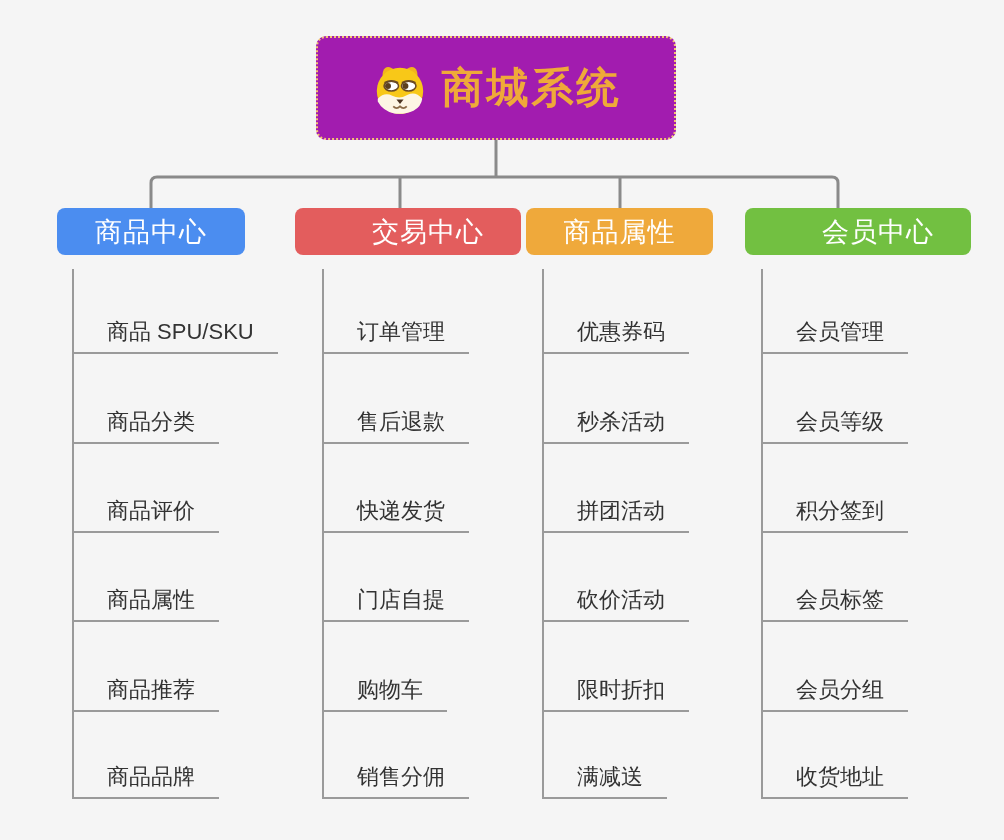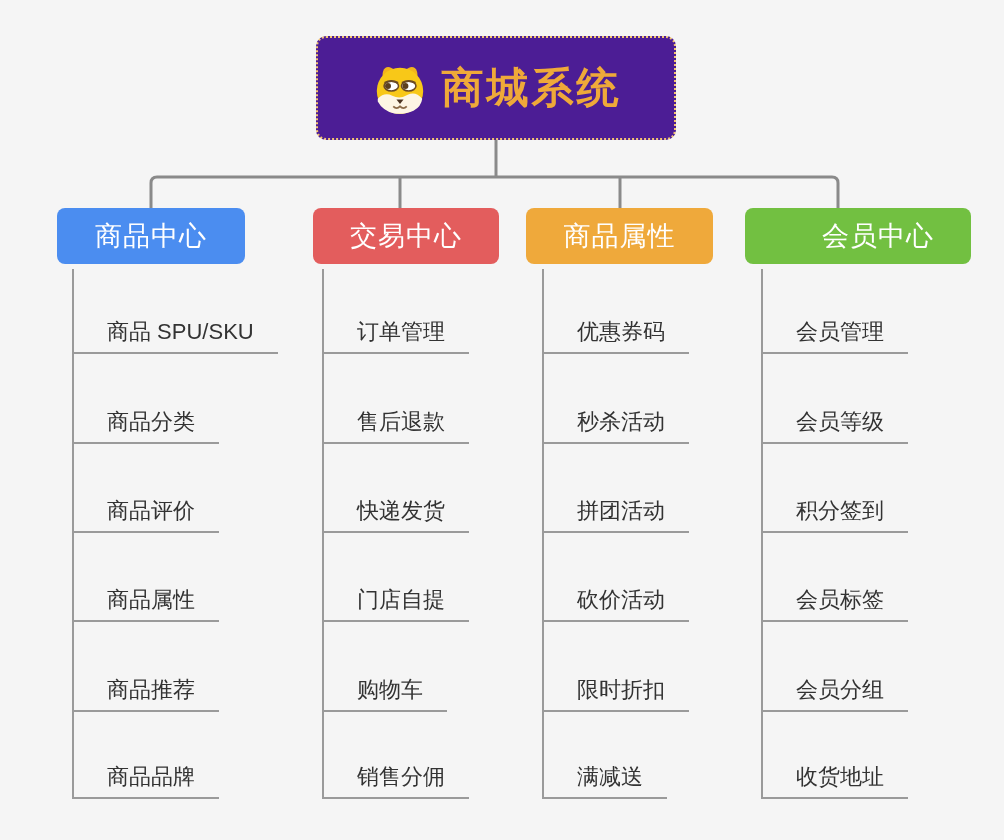--- a/index.html
+++ b/index.html
@@ -3,39 +3,39 @@
 <meta charset="utf-8">
 <style>
   html,body{margin:0;padding:0;background:#f5f5f5;}
   .canvas{
     position:relative;width:1004px;height:840px;background:#f5f5f5;
     font-family:"Liberation Sans","DejaVu Sans",sans-serif;overflow:hidden;
   }
   
   .root-node{
     position:absolute;left:316px;top:36px;width:360px;height:104px;
-    background:#4c1d95;border:2px dotted #f3c472;border-radius:10px;
+    background:#a21caf;border:2px dotted #f3c472;border-radius:10px;
     box-sizing:border-box;display:flex;align-items:center;justify-content:center;gap:13px;
   }
   .root-title{
     font-size:42px;font-weight:600;letter-spacing:3px;color:#efa939;line-height:1;
     white-space:nowrap;
   }
   .root-icon{width:58px;height:58px;flex:0 0 auto;}
   
   .connector-svg{position:absolute;left:0;top:0;width:1004px;height:840px;pointer-events:none;}
   .connector-svg path{fill:none;stroke-width:3px;}
   
   .branch-head{
-    position:absolute;top:208px;height:56px;border-radius:8px;
+    position:absolute;top:208px;height:47px;border-radius:8px;
     display:flex;align-items:center;justify-content:center;
     color:#ffffff;font-size:27px;letter-spacing:1px;white-space:nowrap;
   }
   .bh0{left:57px;width:188px;}
-  .bh1{left:313px;width:186px;}
+  .bh1{left:295px;width:186px;padding-left:40px;}
   .bh2{left:526px;width:187px;}
   .bh3{left:745px;width:186px;padding-left:40px;}
   
   .col{
     position:absolute;top:269px;height:530px;
     border-left:2px solid #9a9a9a;
   }
   .c0{left:72px;text-align:right;} .c1{left:322px;} .c2{left:542px;} .c3{left:761px;}
   .item{
     position:absolute;left:0;

